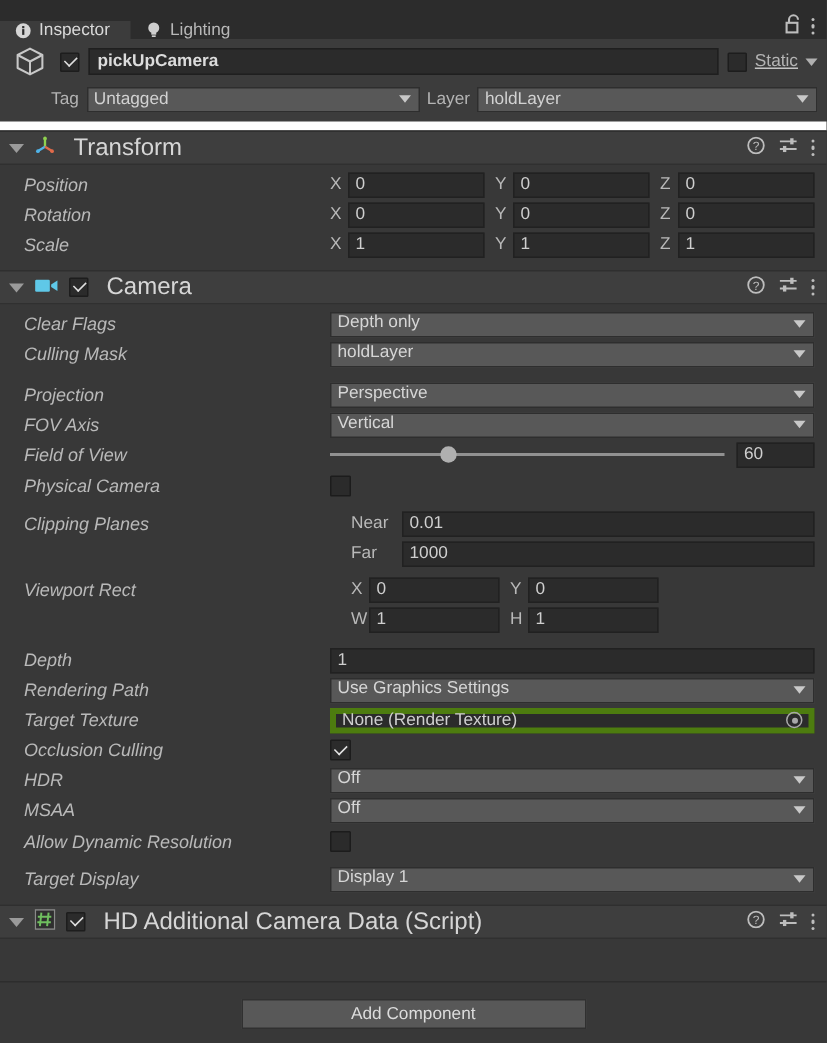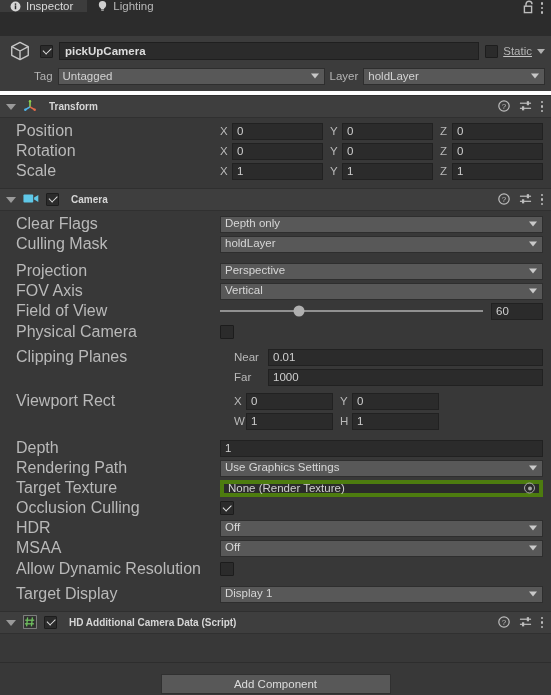--- a/index.html
+++ b/index.html
@@ -20,24 +20,24 @@
     width: 551px;
     height: 695px;
     position: relative;
     background: #383838;
     display: flex;
     flex-direction: column;
   }
 
   
   .tabbar {
-    height: 36px;
+    height: 26px;
     background: #2c2c2c;
     display: flex;
-    align-items: flex-start;
+    align-items: flex-end;
     position: relative;
     flex: 0 0 auto;
   }
   .tab {
     display: flex;
     align-items: center;
     gap: 5px;
     padding: 0 14px 0 10px;
     font-size: 11.5px;
     color: #b8b8b8;
@@ -53,21 +53,21 @@
     display: flex;
     align-items: center;
     gap: 6px;
     padding-right: 8px;
   }
 
   
   .go-header {
     background: #3c3c3c;
     padding: 4px 6px 6px 6px;
-    border-bottom: 4px solid #ffffff;
+    border-bottom: 6px solid #ffffff;
     flex: 0 0 auto;
   }
   .go-row1 {
     display: flex;
     align-items: center;
     height: 22px;
     gap: 6px;
   }
   .go-icon {
     width: 28px;
@@ -144,21 +144,21 @@
   }
   .mini-dd .dcaret {
     position: absolute;
     right: 5px; top: 50%;
     transform: translateY(-50%);
     width: 0; height: 0;
     border-left: 4px solid transparent;
     border-right: 4px solid transparent;
     border-top: 5px solid #c8c8c8;
   }
-  .tag-dd { width: 267px; }
+  .tag-dd { width: 222px; }
   .layer-dd { flex: 1 1 auto; }
 
   
   .comp-header {
     height: 21px;
     background: #3e3e3e;
     border-top: 1px solid #2f2f2f;
     border-bottom: 1px solid #303030;
     display: flex;
     align-items: center;
@@ -168,23 +168,23 @@
   }
   .foldout {
     width: 0; height: 0;
     border-left: 5px solid transparent;
     border-right: 5px solid transparent;
     border-top: 6px solid #9a9a9a;
     margin: 0 2px 0 2px;
     flex: 0 0 auto;
   }
   .comp-title {
-    font-weight: bold;
+    font-weight: normal;
     color: #d6d6d6;
-    font-size: 10px;
+    font-size: 16px;
     margin-left: 7px;
   }
   .comp-tools {
     margin-left: auto;
     display: flex;
     align-items: center;
     gap: 9px;
   }
 
   .comp-body {
@@ -196,23 +196,24 @@
     display: flex;
     align-items: center;
     height: 18px;
     margin-bottom: 2px;
   }
   .row.tall { height: 20px; }
   .lbl {
     width: 212px;
     flex: 0 0 212px;
     color: #b9b9b9;
-    font-size: 16px;
+    font-size: 12px;
     padding-left: 8px;
     box-sizing: border-box;
+    font-style: italic;
   }
   .fields { flex: 1 1 auto; display: flex; align-items: center; }
 
   .axis {
     color: #b9b9b9;
     font-size: 11.5px;
     width: 12px;
     flex: 0 0 auto;
     text-align: left;
   }

